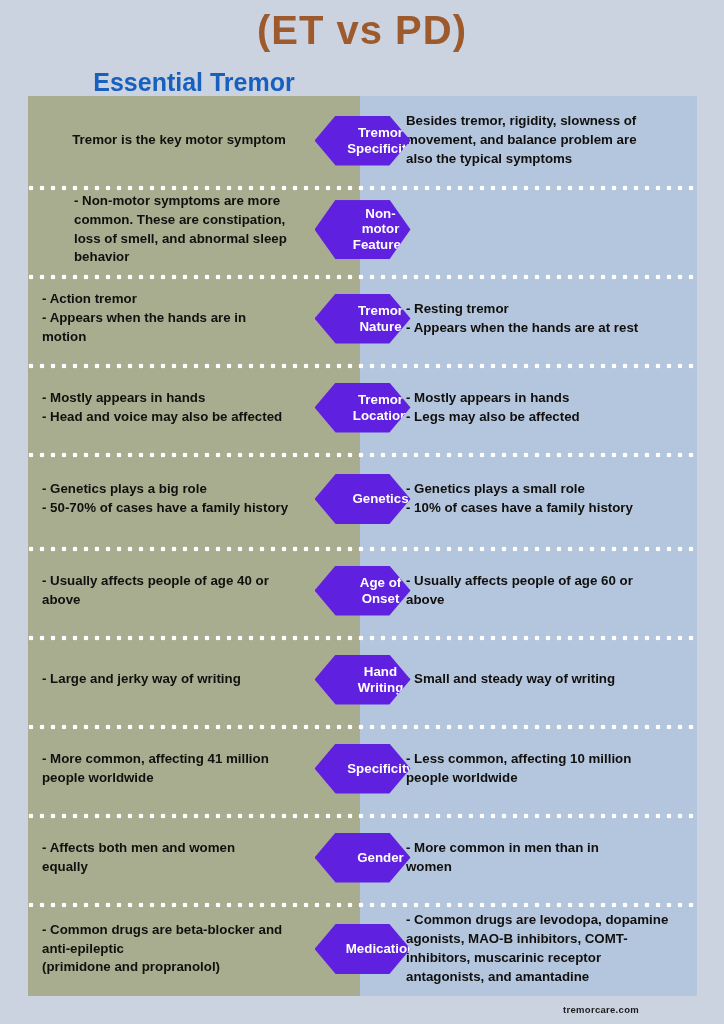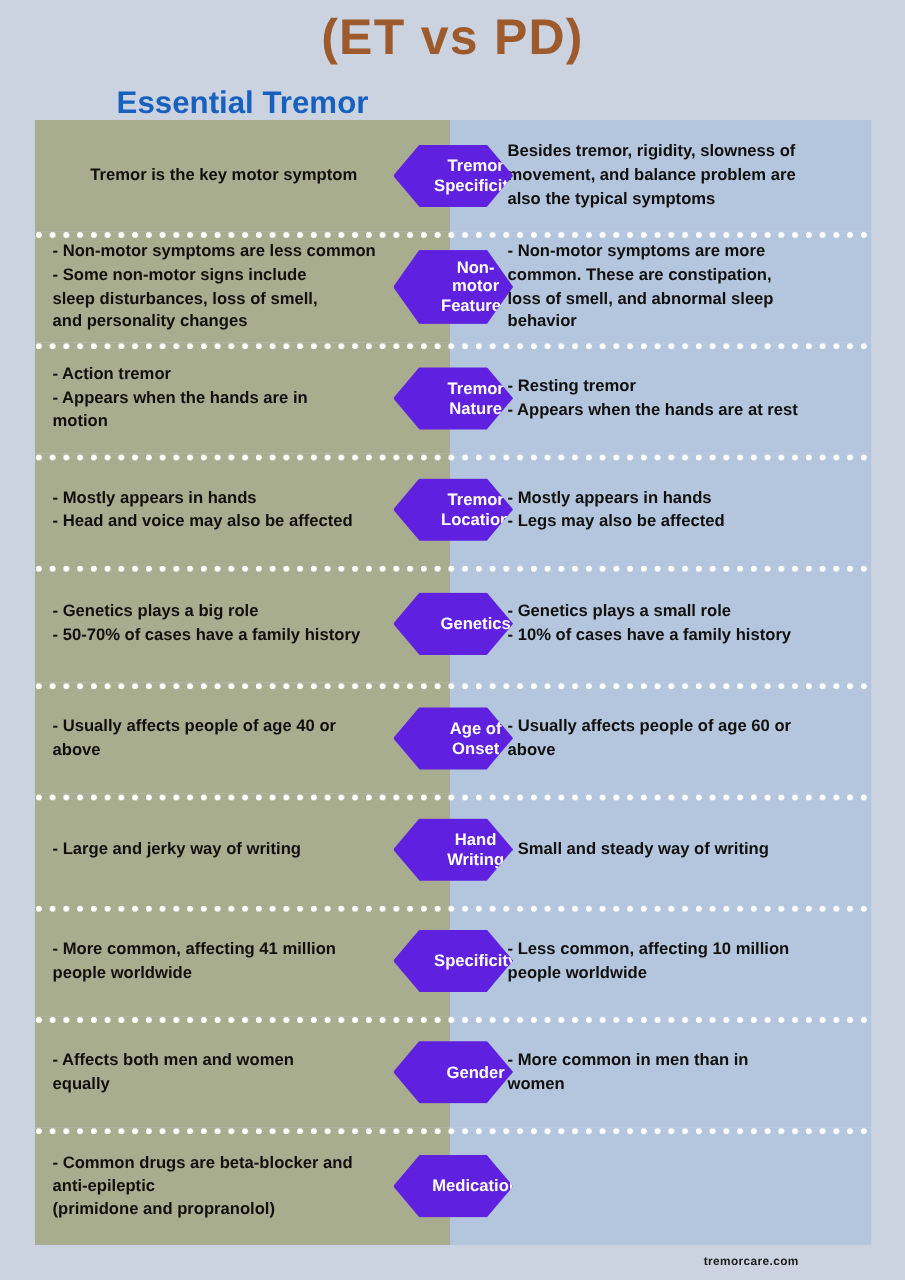--- a/index.html
+++ b/index.html
@@ -140,24 +140,20 @@
         <div class="hex">
           <span>Tremor
 Specificity</span>
         </div>
         <div class="cell right">Besides tremor, rigidity, slowness of
 movement, and balance problem are
 also the typical symptoms</div>
       </div>
       <div class="row" style="height: 89px;">
         <div class="divider"></div>
-        <div class="cell left">- Non-motor symptoms are less common
-- Some non-motor signs include
-   sleep disturbances, loss of smell,
-   and personality changes</div>
         <div class="hex">
           <span>Non-motor
 Features</span>
         </div>
         <div class="cell right">- Non-motor symptoms are more
    common. These are constipation,
    loss of smell, and abnormal sleep
    behavior</div>
       </div>
       <div class="row" style="height: 89px;">
@@ -234,18 +230,22 @@
     women</div>
       </div>
       <div class="row" style="height: 94px;">
         <div class="divider"></div>
         <div class="cell left"> - Common drugs are beta-blocker and
     anti-epileptic
     (primidone and propranolol)</div>
         <div class="hex">
           <span>Medication</span>
         </div>
+        <div class="cell right"> - Common drugs are levodopa, dopamine
+    agonists, MAO-B inhibitors, COMT-
+    inhibitors, muscarinic receptor
+    antagonists, and amantadine</div>
       </div>
     </div>
 
   <div class="footer">tremorcare.com</div>
 
 </div>
 
 </body></html>

